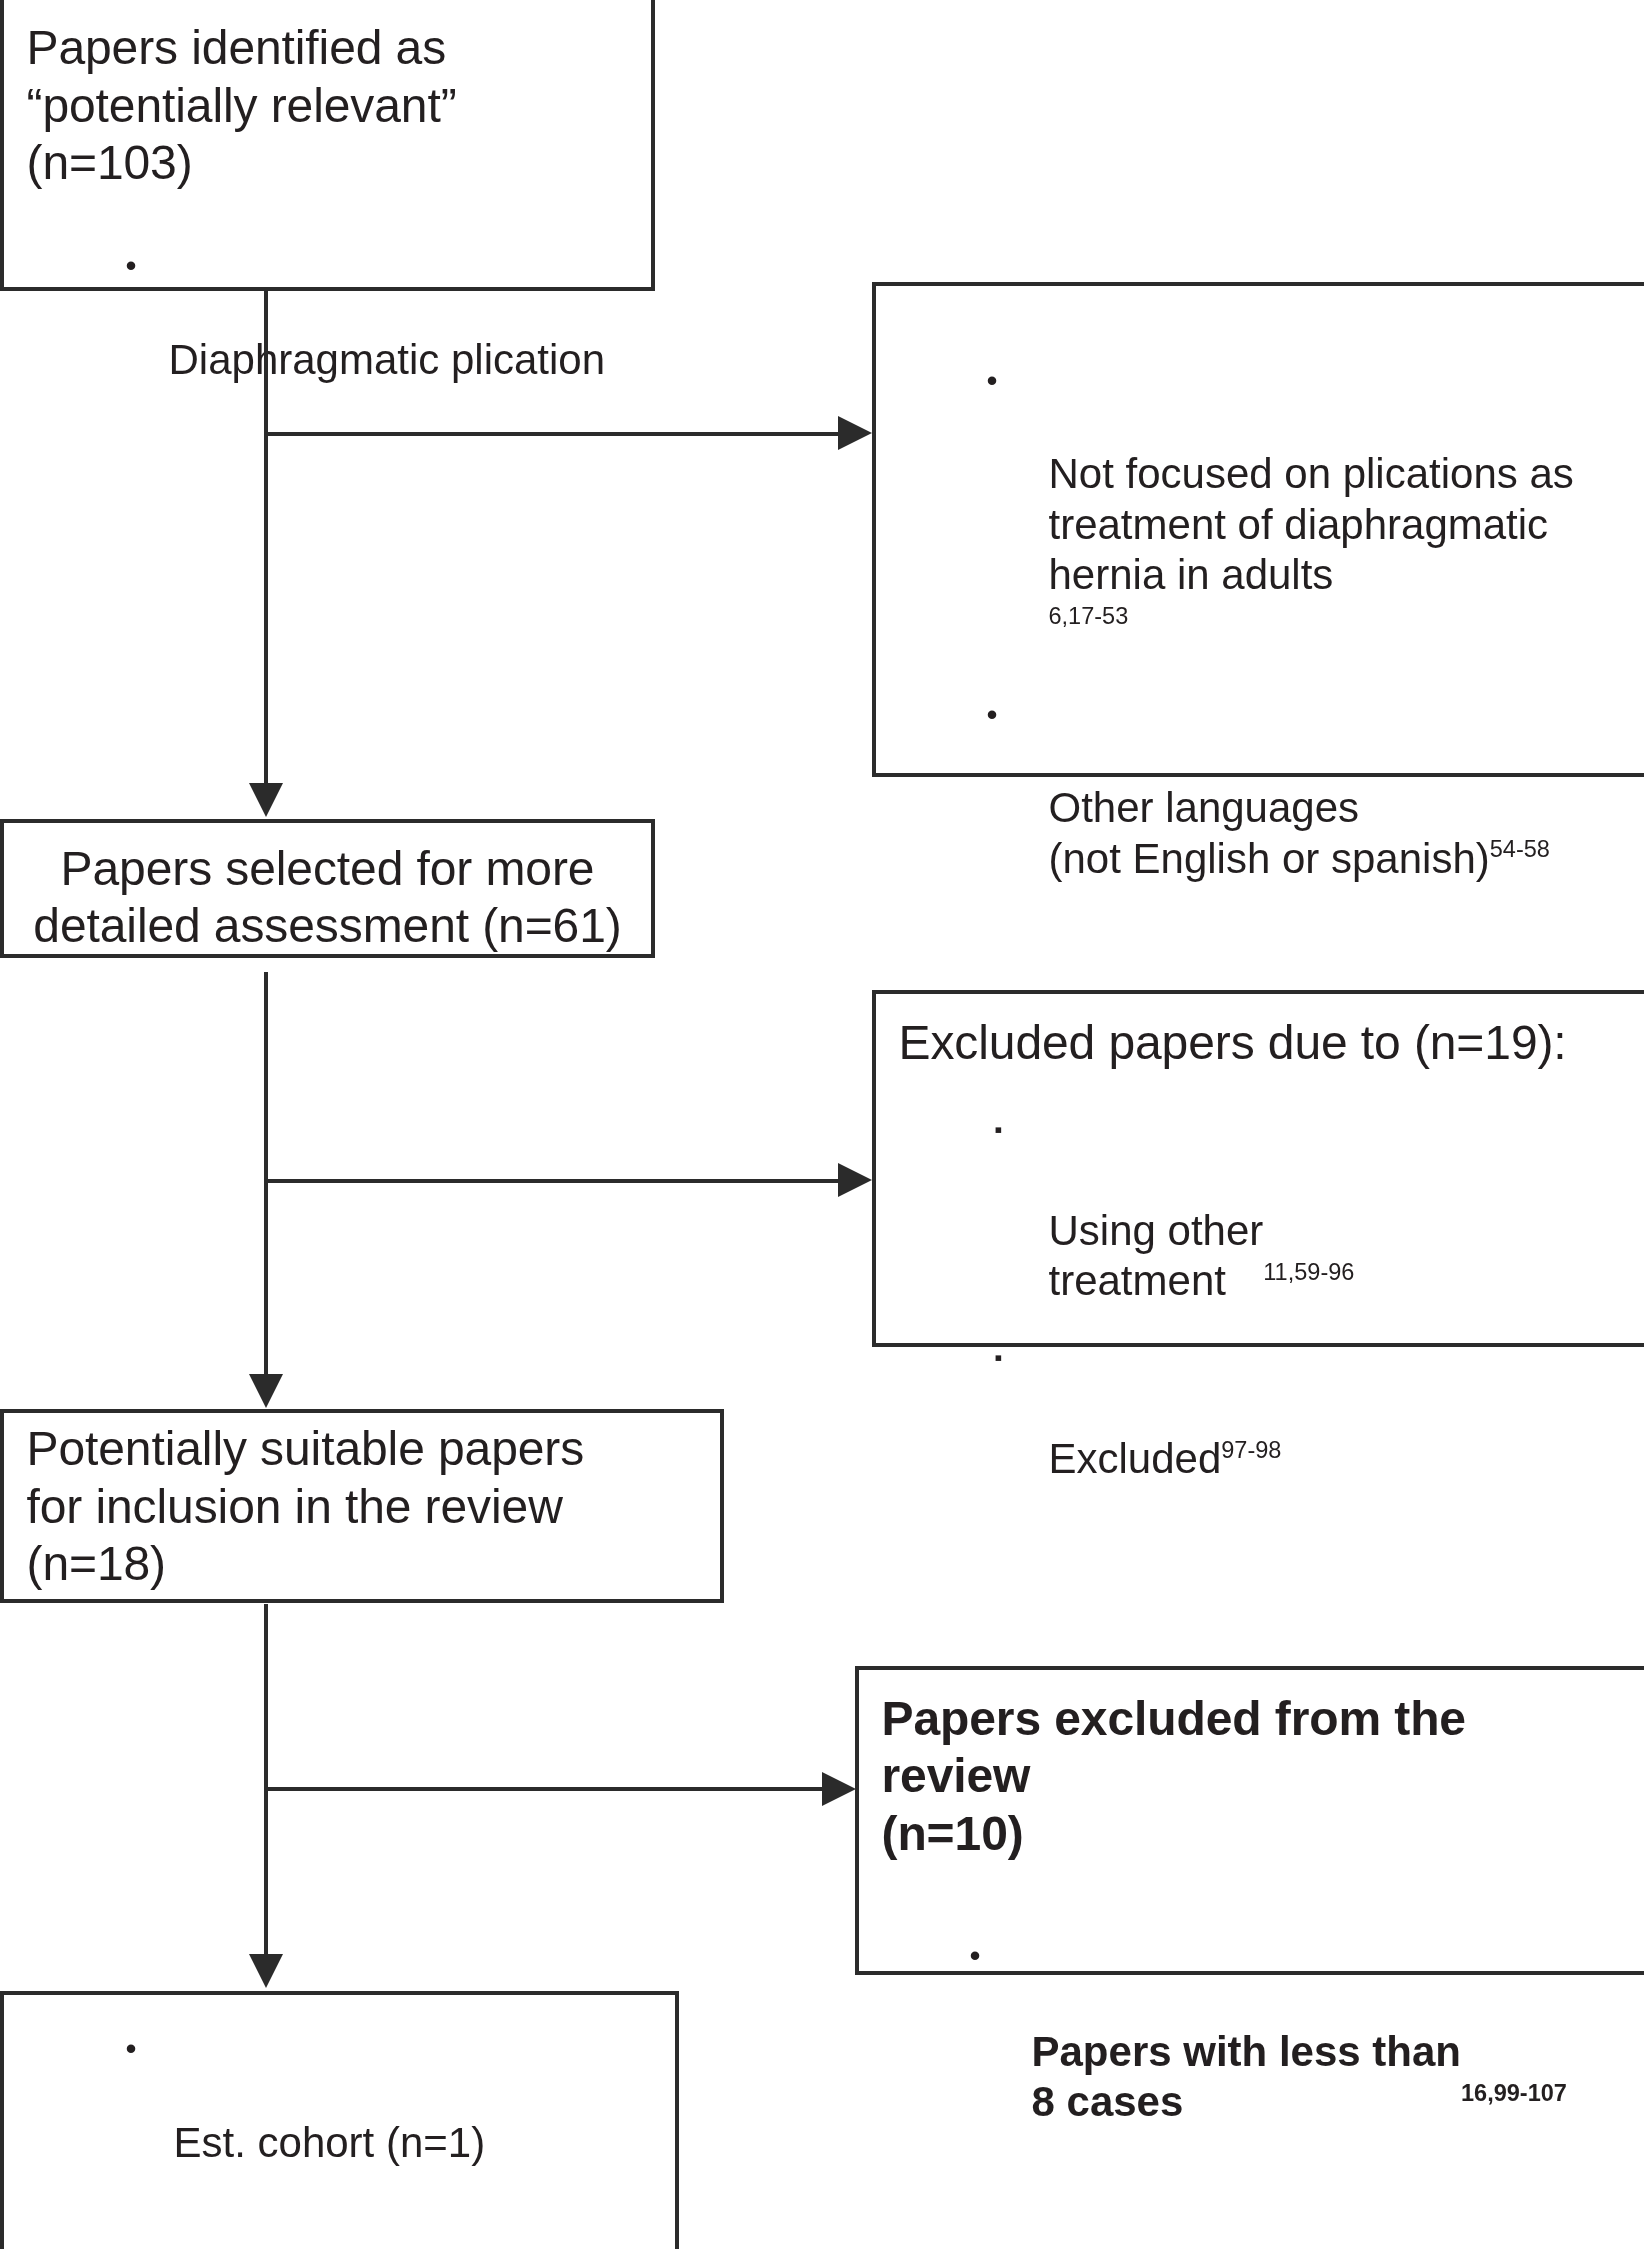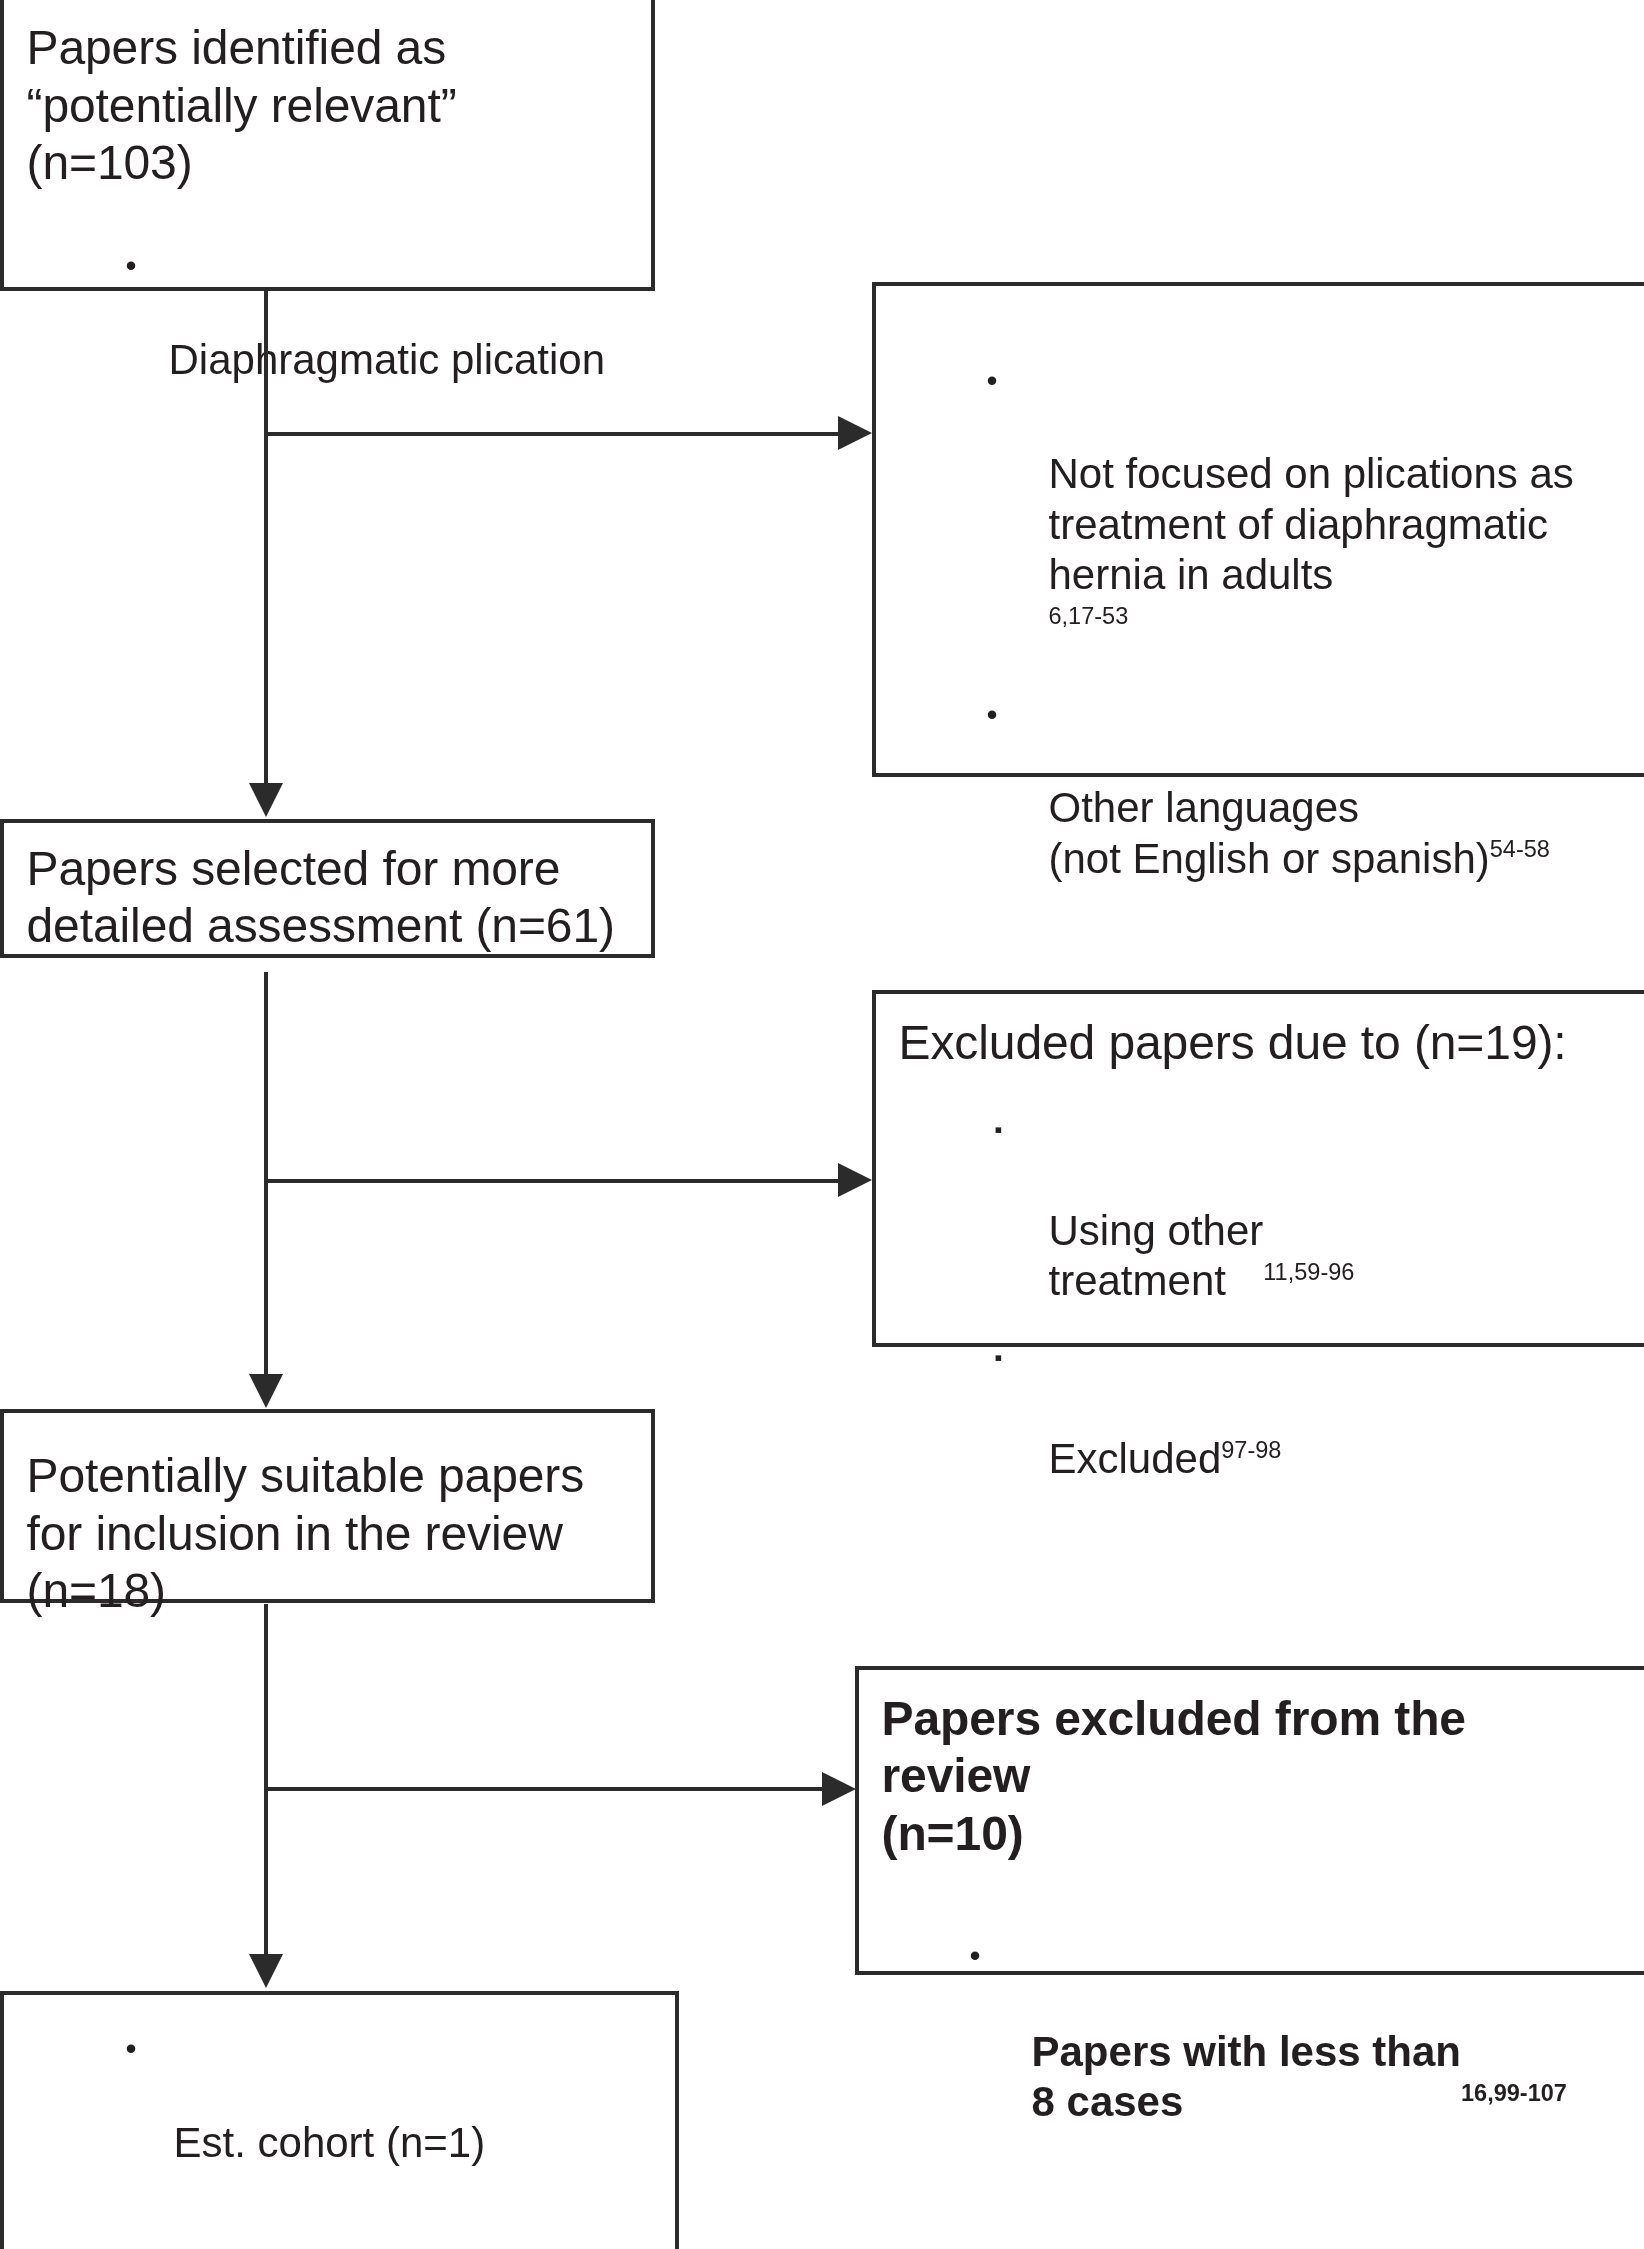--- a/index.html
+++ b/index.html
@@ -108,41 +108,41 @@
 hernia in adults</span><sup class="ref">6,17-53</sup>
       </li>
       <li style="padding-left:150px;margin-top:31.5px;">
         <span class="bullet-mark" style="left:88px;top:16.5px;">•</span>
         <span class="bullet-body">Other languages
 (not English or spanish)</span><sup class="ref">54-58</sup>
       </li>
     </ul>
   </div>
 
-  <div class="box" style="left:0px;top:819px;width:655px;height:139px;padding-top:16.5px;">
+  <div class="box" style="left:0px;top:819px;width:655px;height:139px;padding-top:16.5px;text-align:center;">
     <p class="box-text">Papers selected for more
 detailed assessment (n=61)</p>
   </div>
 
   <div class="box" style="left:872px;top:990px;width:777px;height:357px;">
     <p class="box-text">Excluded papers due to (n=19):</p>
     <ul class="bullets" style="margin-top:34px;">
       <li style="padding-left:150px;">
         <span class="bullet-mark" style="left:96px;top:13.5px;font-size:22.5px;">▪</span>
         <span class="bullet-body">Using other
 treatment</span><sup class="ref">11,59-96</sup>
       </li>
       <li style="padding-left:150px;margin-top:27px;">
         <span class="bullet-mark" style="left:96px;top:13.5px;font-size:22.5px;">▪</span>
         <span class="bullet-body">Excluded</span><sup class="ref">97-98</sup>
       </li>
     </ul>
   </div>
 
-  <div class="box" style="left:0px;top:1409px;width:655px;height:194px;padding-top:34px;">
+  <div class="box" style="left:0px;top:1409px;width:724px;height:194px;padding-top:7px;">
     <p class="box-text">Potentially suitable papers
 for inclusion in the review
 (n=18)</p>
   </div>
 
   <div class="box" style="left:855px;top:1666px;width:794px;height:309px;">
     <p class="box-text bold">  Papers excluded from the review
 (n=10)</p>
     <ul class="bullets" style="margin-top:64px;font-weight:bold;">
       <li style="padding-left:150px;">

